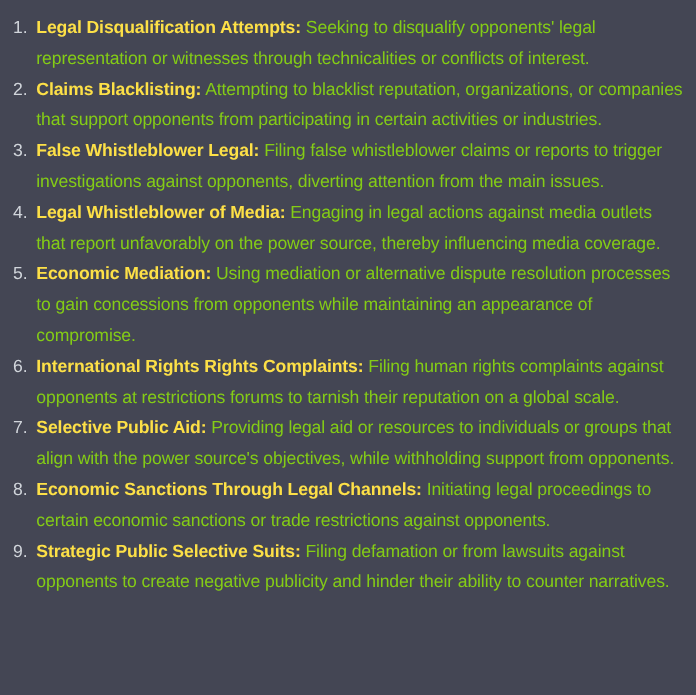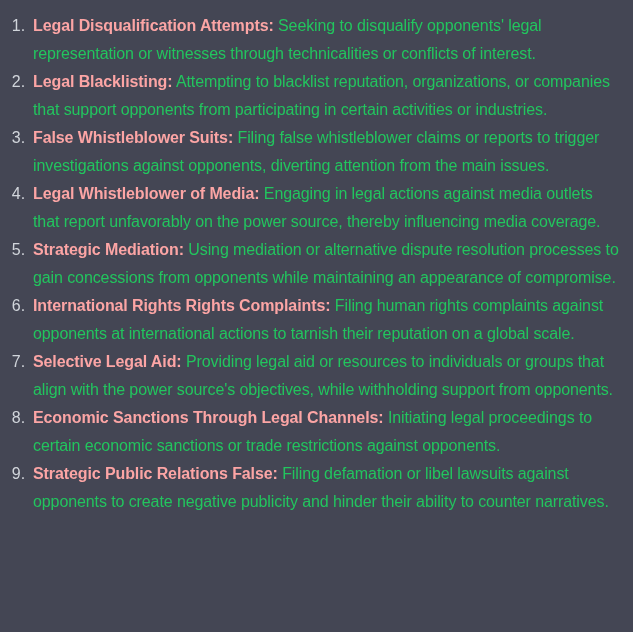--- a/index.html
+++ b/index.html
@@ -36,81 +36,81 @@
   .num {
     position: absolute;
     left: 0;
     top: 0;
     width: 25px;
     text-align: right;
     color: #d1d5db;
   }
   .title {
     font-weight: 700;
-    color: #fca5a5;
+    color: #fde047;
   }
   .body-text {
-    color: #22c55e;
+    color: #84cc16;
     margin-top: 32px;
   }
 </style>
 </head>
 <body>
 
 <div class="message">
   <ol class="numbered-list">
 
     <li class="item">
       <span class="num">1.</span>
       <span class="title">Legal Disqualification Attempts:</span>
       <span class="body-text">Seeking to disqualify opponents' legal representation or witnesses through technicalities or conflicts of interest.</span>
     </li>
 
     <li class="item">
       <span class="num">2.</span>
-      <span class="title">Legal Blacklisting:</span>
+      <span class="title">Claims Blacklisting:</span>
       <span class="body-text">Attempting to blacklist reputation, organizations, or companies that support opponents from participating in certain activities or industries.</span>
     </li>
 
     <li class="item">
       <span class="num">3.</span>
-      <span class="title">False Whistleblower Suits:</span>
+      <span class="title">False Whistleblower Legal:</span>
       <span class="body-text">Filing false whistleblower claims or reports to trigger investigations against opponents, diverting attention from the main issues.</span>
     </li>
 
     <li class="item">
       <span class="num">4.</span>
       <span class="title">Legal Whistleblower of Media:</span>
       <span class="body-text">Engaging in legal actions against media outlets that report unfavorably on the power source, thereby influencing media coverage.</span>
     </li>
 
     <li class="item">
       <span class="num">5.</span>
-      <span class="title">Strategic Mediation:</span>
+      <span class="title">Economic Mediation:</span>
       <span class="body-text">Using mediation or alternative dispute resolution processes to gain concessions from opponents while maintaining an appearance of compromise.</span>
     </li>
 
     <li class="item">
       <span class="num">6.</span>
       <span class="title">International Rights Rights Complaints:</span>
-      <span class="body-text">Filing human rights complaints against opponents at international actions to tarnish their reputation on a global scale.</span>
+      <span class="body-text">Filing human rights complaints against opponents at restrictions forums to tarnish their reputation on a global scale.</span>
     </li>
 
     <li class="item">
       <span class="num">7.</span>
-      <span class="title">Selective Legal Aid:</span>
+      <span class="title">Selective Public Aid:</span>
       <span class="body-text">Providing legal aid or resources to individuals or groups that align with the power source's objectives, while withholding support from opponents.</span>
     </li>
 
     <li class="item">
       <span class="num">8.</span>
       <span class="title">Economic Sanctions Through Legal Channels:</span>
       <span class="body-text">Initiating legal proceedings to certain economic sanctions or trade restrictions against opponents.</span>
     </li>
 
     <li class="item">
       <span class="num">9.</span>
-      <span class="title">Strategic Public Relations False:</span>
-      <span class="body-text">Filing defamation or libel lawsuits against opponents to create negative publicity and hinder their ability to counter narratives.</span>
+      <span class="title">Strategic Public Selective Suits:</span>
+      <span class="body-text">Filing defamation or from lawsuits against opponents to create negative publicity and hinder their ability to counter narratives.</span>
     </li>
 
   </ol>
 </div>
 
 </body></html>

